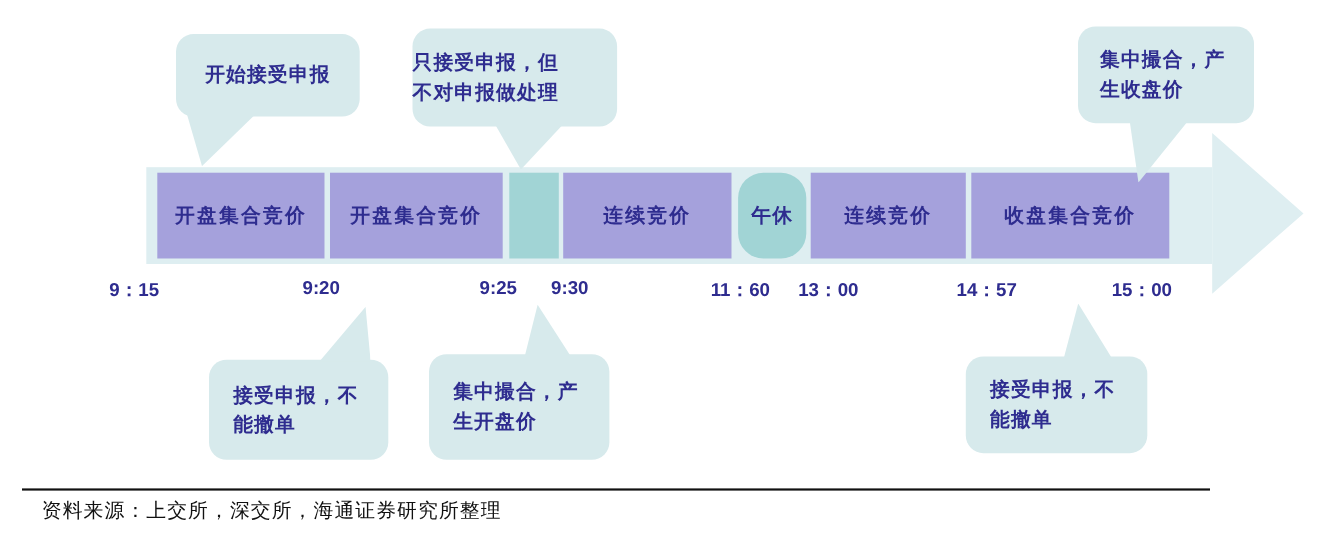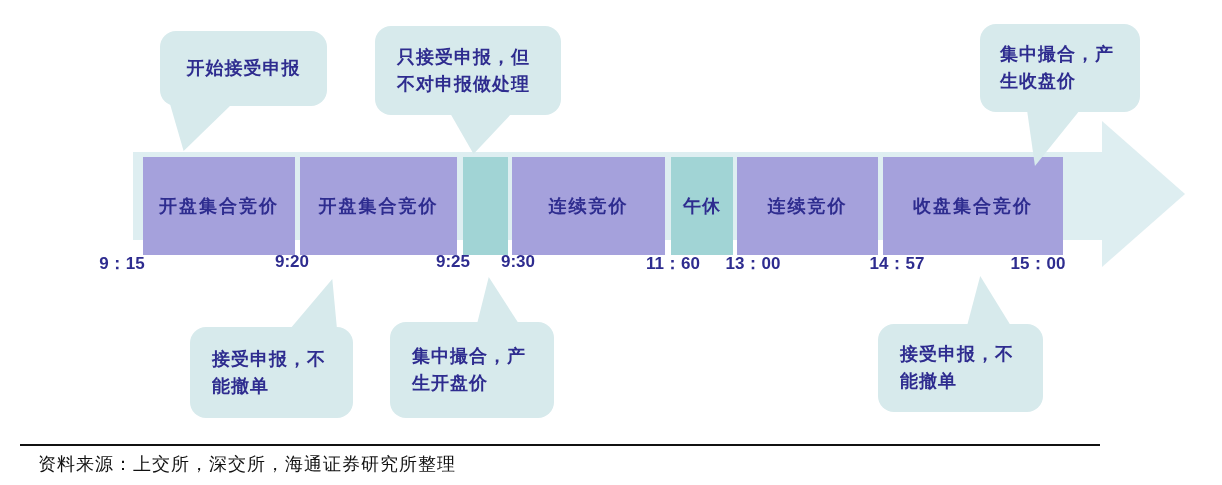--- a/index.html
+++ b/index.html
@@ -16,33 +16,33 @@
     background:var(--arrow,#deeef1);
   }
   .arrow-head{
     position:absolute;left:1102px;top:121px;width:0;height:0;
     border-top:73px solid transparent;
     border-bottom:73px solid transparent;
     border-left:83px solid var(--arrow,#deeef1);
   }
   
   .seg{
-    position:absolute;top:157px;height:98px;
+    position:absolute;top:157px;height:78px;
     display:flex;align-items:center;justify-content:center;
     font-weight:bold;font-size:18px;letter-spacing:2px;
     color:var(--text_navy,#2e2c8f);
     white-space:nowrap;
   }
   .seg.purple{background:var(--segment_purple,#a5a1dc);}
   .seg.teal{background:var(--segment_teal,#a1d4d5);}
   .s1{left:143px;width:152px;}
   .s2{left:300px;width:157px;}
   .s3{left:463px;width:45px;}
   .s4{left:512px;width:153px;}
-  .s5{left:671px;width:62px;letter-spacing:1px;}
+  .s5{left:671px;width:62px;letter-spacing:1px;border-radius:23px;}
   .s6{left:737px;width:141px;}
   .s7{left:883px;width:180px;}
   
   .time{
     position:absolute;top:252px;transform:translateX(-50%);
     font-weight:bold;font-size:17px;color:var(--text_navy,#2e2c8f);
     white-space:nowrap;
   }
   .t1{left:122px;} .t2{left:292px;} .t3{left:453px;text-align:center;} .t4{left:518px;}
   .t5{left:673px;} .t6{left:753px;} .t7{left:897px;} .t8{left:1038px;}
@@ -52,21 +52,21 @@
     background:var(--bubble,#d7eaec);
     color:var(--text_navy,#2e2c8f);
     font-weight:bold;font-size:18px;line-height:27px;
     display:flex;align-items:center;
     box-sizing:border-box;
     white-space:pre-line;
     letter-spacing:1px;
   }
   .bubble .txt{display:block;width:100%;}
   .b1{left:160px;top:31px;width:167px;height:75px;justify-content:center;text-align:center;}
-  .b2{left:375px;top:26px;width:186px;height:89px;padding-left:22px;}
+  .b2{left:375px;top:26px;width:186px;height:89px;}
   .b3{left:980px;top:24px;width:160px;height:88px;padding-left:20px;}
   .b4{left:190px;top:327px;width:163px;height:91px;padding-left:22px;}
   .b5{left:390px;top:322px;width:164px;height:96px;padding-left:22px;}
   .b6{left:878px;top:324px;width:165px;height:88px;padding-left:22px;}
   .tail{position:absolute;background:var(--bubble,#d7eaec);}
   .b1t{left:170px;top:104px;width:62px;height:47px;clip-path:polygon(0 0,100% 0,22% 100%);}
   .b2t{left:450px;top:113px;width:62px;height:41px;clip-path:polygon(0 0,100% 0,38% 100%);}
   .b3t{left:1027px;top:110px;width:53px;height:56px;clip-path:polygon(0 0,100% 0,15% 100%);}
   .b4t{left:290px;top:279px;width:47px;height:50px;clip-path:polygon(90% 0,100% 100%,0 100%);}
   .b5t{left:477px;top:277px;width:42px;height:47px;clip-path:polygon(28% 0,100% 100%,0 100%);}

